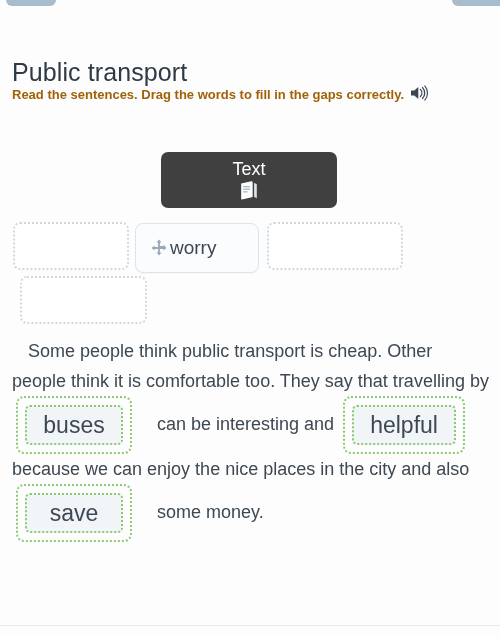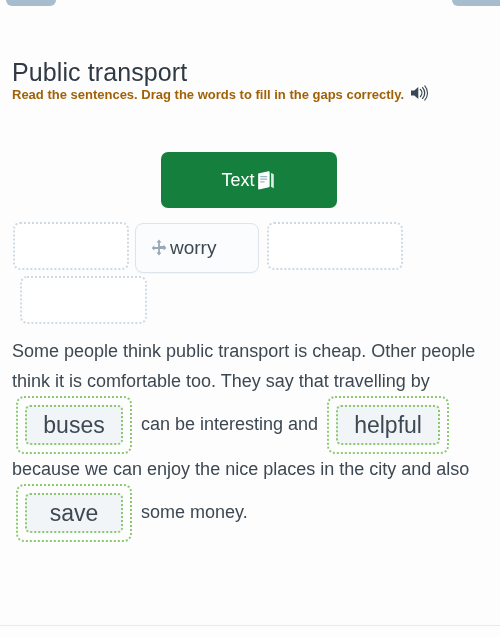--- a/index.html
+++ b/index.html
@@ -60,26 +60,27 @@
     height: 16px;
   }
 
   
   .text-button {
     position: absolute;
     left: 161px;
     top: 152px;
     width: 176px;
     height: 56px;
-    background: #15803d;
+    background: #404040;
     border-radius: 7px;
     display: flex;
     align-items: center;
     justify-content: center;
     cursor: pointer;
+    flex-direction: column;
   }
   .text-button .label {
     color: #ffffff;
     font-size: 18px;
     line-height: 20px;
   }
   .book-icon { width: 22px; height: 22px; display:block; }
 
   
   .drag-area {
@@ -127,21 +128,21 @@
   
   .passage {
     position: absolute;
     left: 12px;
     top: 336px;
     width: 478px;
     font-size: 18px;
     line-height: 30px;
     color: #3d4852;
   }
-  .passage .seg { white-space: pre-wrap; }
+  .passage .seg { white-space: pre-wrap; margin-left: 16px; }
 
   
   .answer {
     display: inline-block;
     vertical-align: middle;
     border: 2px dotted #8cca72;
     border-radius: 8px;
     padding: 7px;
     margin: 0 4px;
     line-height: 0;

